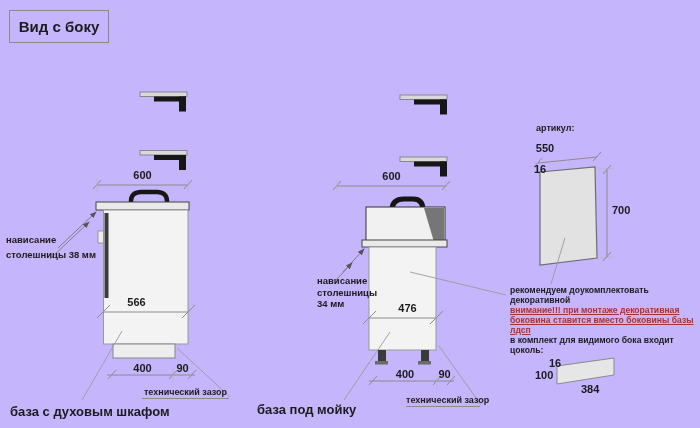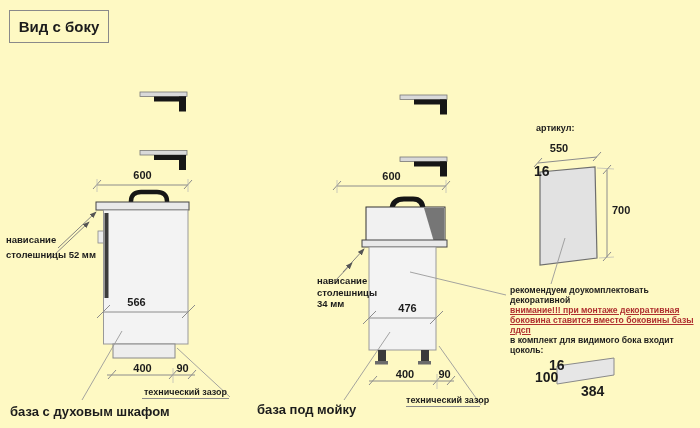--- a/index.html
+++ b/index.html
@@ -1,35 +1,35 @@
 <!DOCTYPE html>
 <html><head>
 <meta charset="utf-8">
 <style>
   html,body{margin:0;padding:0;background:#fff;}
   .stage{
-    position:relative;width:700px;height:428px;background:#fef9c3;
+    position:relative;width:700px;height:428px;background:#c4b5fd;
     font-family:"Liberation Sans",sans-serif;color:#1c1c1c;overflow:hidden;
   }
   svg{position:absolute;left:0;top:0;}
   .lbl{position:absolute;font-weight:bold;white-space:nowrap;color:#1c1c1c;}
   .dim{font-size:11px;text-align:center;}
   .name{font-size:13px;}
   .title-box{
     position:absolute;left:9px;top:10px;width:98px;height:31px;
     border:1px solid #8a8a8a;display:flex;align-items:center;justify-content:center;
     font-weight:bold;font-size:15px;
   }
   .gap-label{font-size:9px;padding-bottom:1px;border-bottom:1px solid #8c8c8c;}
   .note{position:absolute;left:510px;top:285px;width:190px;font-weight:bold;
         font-size:8.6px;line-height:10px;color:#1c1c1c;}
   .note .warn{color:#b03030;text-decoration:underline;}
   .ov{line-height:15px;font-size:9.5px;}
   .ov2{line-height:11.5px;font-size:9.5px;}
-  .tiny{font-size:14px;}
+  .tiny{font-size:11px;}
 </style>
 </head>
 <body>
 
 <div class="stage">
 
   <svg width="700" height="428" viewBox="0 0 700 428">
     <defs>
       <marker id="arw" markerWidth="9" markerHeight="8" refX="7" refY="3" orient="auto">
         <path d="M0,0 L8,3 L0,6 z" fill="#555"></path>
@@ -162,39 +162,39 @@
   </svg>
 
   <div class="title-box">Вид с боку</div>
 
   <div class="lbl dim" style="left:97px;top:169px;width:91px;">600</div>
   <div class="lbl dim" style="left:103px;top:296px;width:67px;">566</div>
   <div class="lbl dim" style="left:112px;top:362px;width:61px;">400</div>
   <div class="lbl dim" style="left:171px;top:362px;width:23px;">90</div>
   <div class="lbl ov" style="left:6px;top:232px;">
     <div>нависание</div>
-    <div>столешницы 52 мм</div>
+    <div>столешницы 38 мм</div>
   </div>
   <div class="lbl gap-label" style="left:142px;top:387px;width:87px;text-align:center;">технический зазор</div>
   <div class="lbl name" style="left:10px;top:404px;">база с духовым шкафом</div>
 
   <div class="lbl dim" style="left:337px;top:170px;width:109px;">600</div>
   <div class="lbl dim" style="left:369px;top:302px;width:77px;">476</div>
   <div class="lbl dim" style="left:373px;top:368px;width:64px;">400</div>
   <div class="lbl dim" style="left:435px;top:368px;width:19px;">90</div>
   <div class="lbl ov2" style="left:317px;top:275px;">
     <div>нависание</div>
     <div>столешницы</div>
     <div>34 мм</div>
   </div>
   <div class="lbl gap-label" style="left:406px;top:395px;width:74px;text-align:center;">технический зазор</div>
   <div class="lbl name" style="left:257px;top:402px;">база под мойку</div>
 
   <div class="lbl tiny" style="left:536px;top:123px;font-size:9px;">артикул:</div>
-  <div class="lbl dim" style="left:529px;top:142px;width:60px;">550</div>
+  <div class="lbl dim" style="left:515px;top:142px;width:60px;">550</div>
   <div class="lbl tiny" style="left:534px;top:163px;">16</div>
   <div class="lbl dim" style="left:612px;top:204px;">700</div>
 
   <div class="note">
     <div>рекомендуем доукомплектовать декоративной</div>
     <div class="warn">внимание!!! при монтаже декоративная</div>
     <div class="warn">боковина ставится вместо боковины базы лдсп</div>
     <div>в комплект для видимого бока входит цоколь:</div>
   </div>
 

